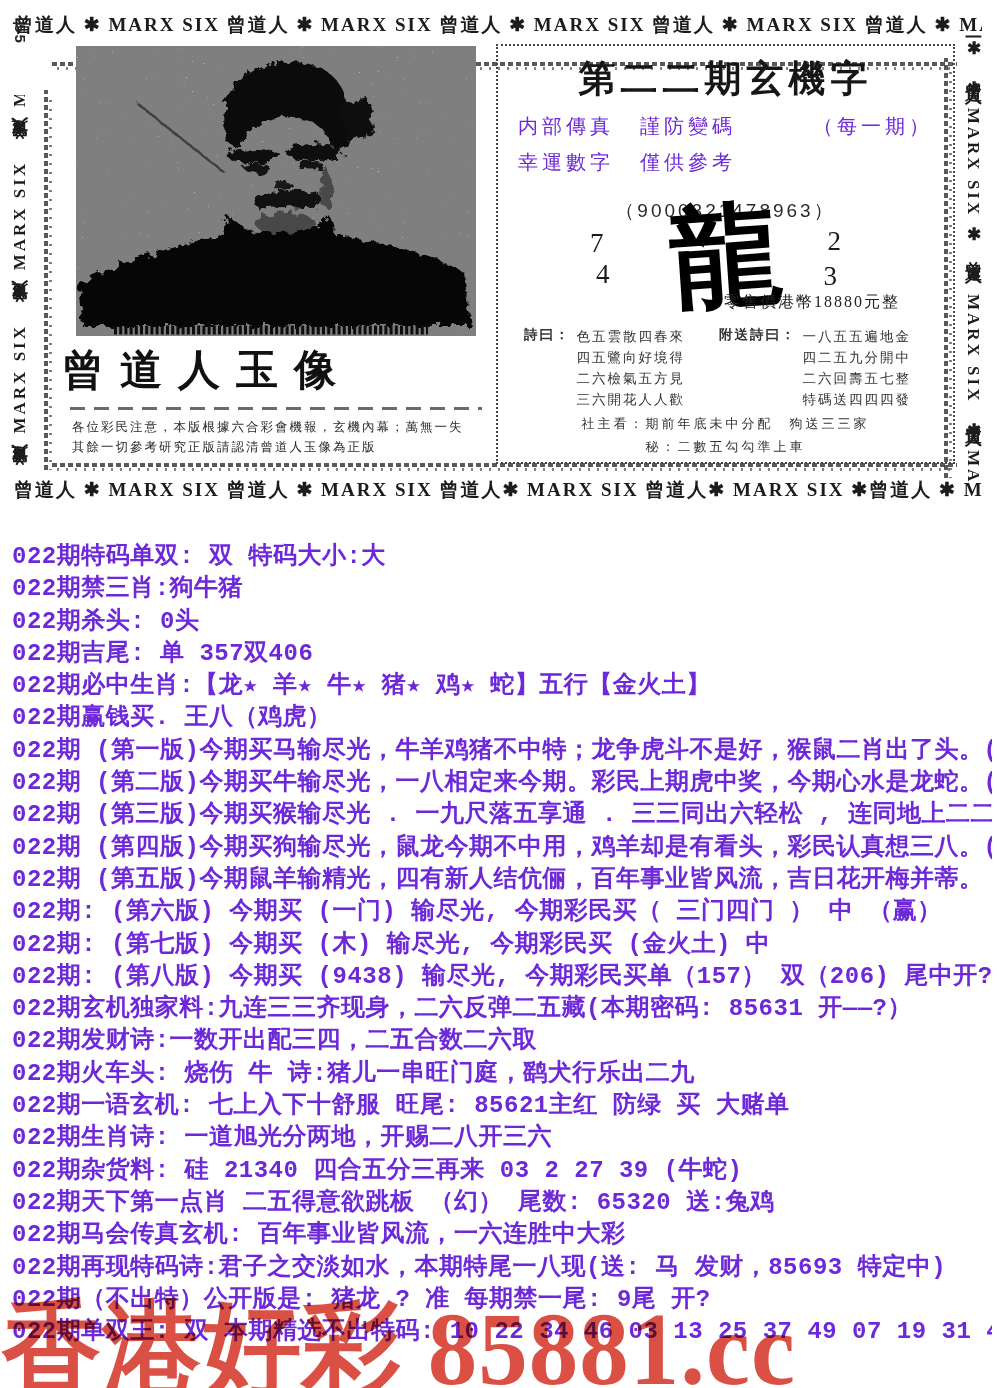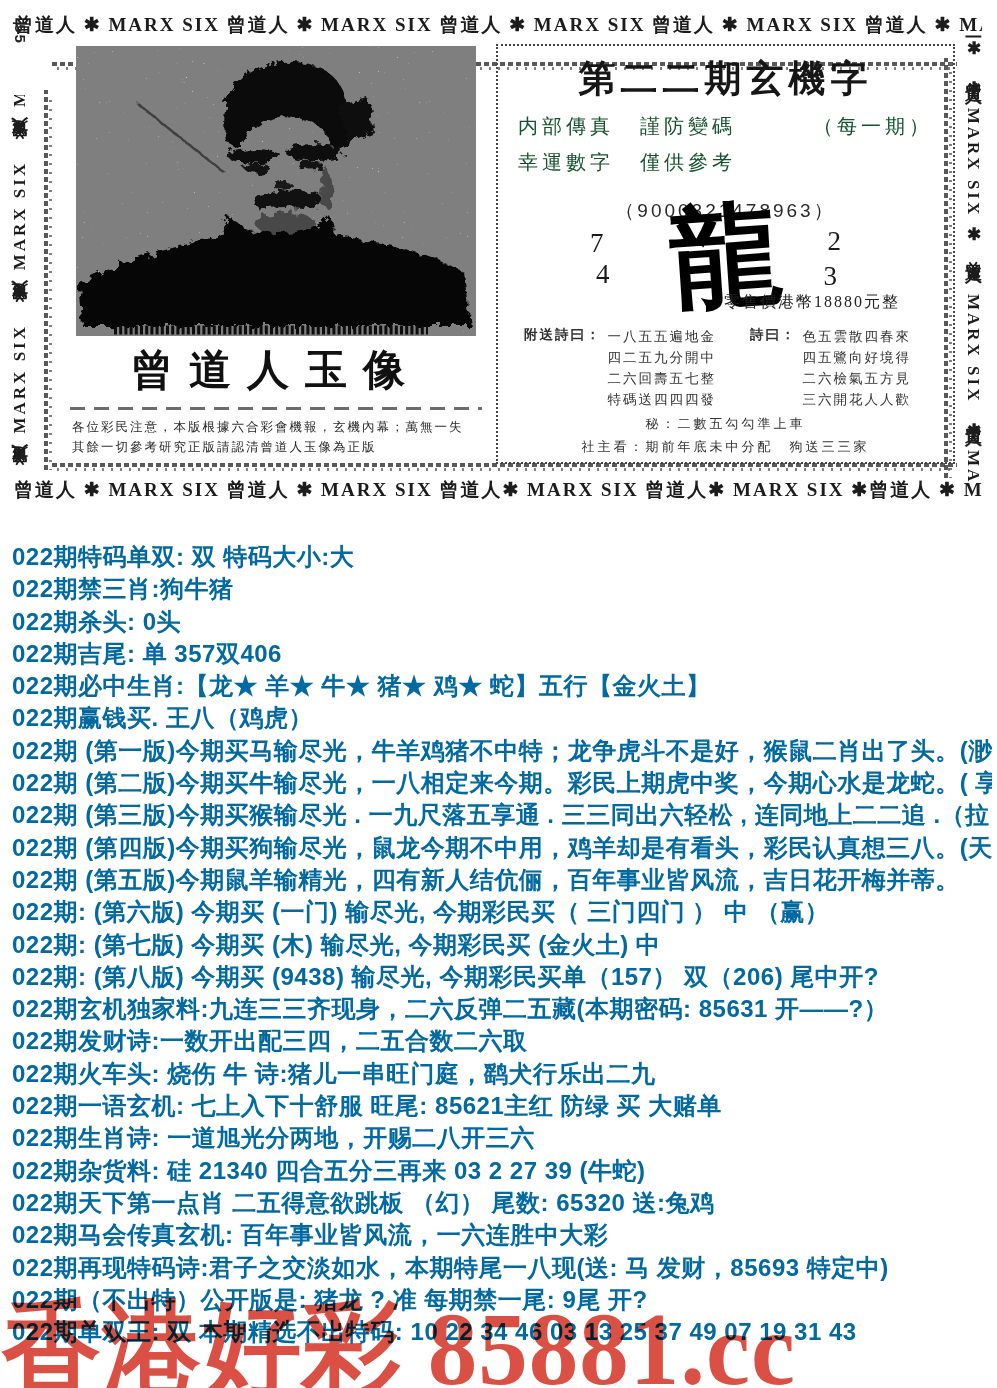--- a/index.html
+++ b/index.html
@@ -28,33 +28,33 @@
          font-weight:700;font-family:"Liberation Serif",serif;color:#1c1c1c;
          font-size:17px;letter-spacing:3px;}
   .vtext.left{left:8px;top:95px;height:385px;transform:rotate(180deg);}
   .vtext.right{left:962px;top:28px;height:455px;}
   .corner{position:absolute;left:10px;top:16px;writing-mode:vertical-rl;font-size:15px;
           font-weight:700;color:#222;letter-spacing:2px;}
 
   
   .photo-wrap{position:absolute;left:62px;top:46px;width:428px;height:414px;}
   .portrait{display:block;margin:0 auto;}
-  .cap-title{margin-top:6px;text-align:center;font-size:42px;font-weight:700;letter-spacing:16px;
+  .cap-title{margin-top:6px;text-align:left;font-size:42px;font-weight:700;letter-spacing:16px;
              font-family:Liberation Sans, sans-serif;color:#111;}
   .cap-dash{margin:9px 8px 7px;height:3px;opacity:.75;
             background:repeating-linear-gradient(90deg,#3a3a3a 0 15px,rgba(0,0,0,0) 15px 24px);}
   .cap-note{font-size:12.5px;color:#2b2b2b;letter-spacing:2px;line-height:20px;padding:0 10px;
             filter:blur(.35px);}
 
   
   .panel{position:absolute;left:496px;top:44px;width:459px;height:420px;border:2px dotted #444;
          box-sizing:border-box;padding:8px 14px 6px;display:flex;flex-direction:column;}
   .p-title{font-size:37px;font-weight:700;text-align:center;letter-spacing:5px;color:#161616;
            font-family:"Liberation Serif",serif;filter:blur(.25px);}
-  .p-info{display:flex;font-size:20px;margin-top:9px;padding:0 6px;letter-spacing:4px;color:#14532d;
+  .p-info{display:flex;font-size:20px;margin-top:9px;padding:0 6px;letter-spacing:4px;color:#6d28d9;
           filter:blur(.45px);font-family:"Liberation Serif",serif;}
   .p-info .seg{margin-right:26px;}
   .p-info .right{margin-left:auto;margin-right:0;}
   .serial{font-size:19px;letter-spacing:3px;margin-top:22px;text-align:center;color:#2a2a2a;
           filter:blur(.4px);}
   .dragon{position:relative;height:142px;margin-top:2px;}
   .dragon .num{position:absolute;font-size:27px;font-family:"Liberation Serif",serif;color:#1a1a1a;}
   .dragon .n-tl{left:78px;top:2px;}
   .dragon .n-tr{right:98px;top:0;}
   .dragon .n-bl{left:84px;bottom:2px;}
@@ -67,22 +67,22 @@
   .poems{display:flex;margin-top:13px;padding-left:12px;gap:34px;font-size:13.5px;color:#333;
          filter:blur(.5px);letter-spacing:2px;font-family:"Liberation Serif",serif;}
   .poem{display:flex;}
   .plabel{margin-right:6px;font-weight:700;}
   .pline{line-height:21px;}
   .pub{text-align:center;font-size:13px;color:#333;filter:blur(.5px);margin-top:5px;
        letter-spacing:3px;font-family:"Liberation Serif",serif;}
 
   
   .tips{position:absolute;left:12px;top:541px;width:980px;}
-  .tip-line{font-size:24px;line-height:32.3px;color:#0369a1;font-weight:600;letter-spacing:.5px;
-            white-space:nowrap;overflow:hidden;font-family:Liberation Sans, sans-serif;}
+  .tip-line{font-size:24px;line-height:32.3px;color:#6d28d9;font-weight:600;letter-spacing:.5px;
+            white-space:nowrap;overflow:hidden;font-family:Liberation Mono, monospace;}
 
   
   .watermark{position:absolute;left:2px;top:1284px;font-size:99px;font-weight:800;
              color:#d6382a;opacity:.88;mix-blend-mode:multiply;letter-spacing:1px;
              white-space:nowrap;font-family:"Liberation Serif",serif;transform:scaleY(1.04);}
 </style>
 </head>
 <body>
 
 <div id="page">
@@ -156,42 +156,42 @@
     <div class="dragon">
       <span class="num n-tl">7</span>
       <span class="num n-tr">2</span>
       <span class="big">龍</span>
       <span class="num n-bl">4</span>
       <span class="num n-br">3</span>
     </div>
     <div class="price">零售價港幣18880元整</div>
     <div class="poems">
       <div class="poem">
+        <span class="plabel">詩曰：</span>
+        <div>
+
+        <div class="pline">色五雲散四春來</div>
+            <div class="pline">四五鷺向好境得</div>
+            <div class="pline">二六檢氣五方見</div>
+            <div class="pline">三六開花人人歡</div>
+          </div>
+      </div>
+      <div class="poem">
         <span class="plabel">附送詩曰：</span>
         <div>
 
         <div class="pline">一八五五遍地金</div>
             <div class="pline">四二五九分開中</div>
             <div class="pline">二六回壽五七整</div>
             <div class="pline">特碼送四四四發</div>
           </div>
       </div>
-      <div class="poem">
-        <span class="plabel">詩曰：</span>
-        <div>
-
-        <div class="pline">色五雲散四春來</div>
-            <div class="pline">四五鷺向好境得</div>
-            <div class="pline">二六檢氣五方見</div>
-            <div class="pline">三六開花人人歡</div>
-          </div>
-      </div>
-    </div>
+    </div>
+    <div class="pub">社主看：期前年底未中分配　狗送三三家</div>
     <div class="pub">秘：二數五勾勾準上車</div>
-    <div class="pub">社主看：期前年底未中分配　狗送三三家</div>
   </div>
 
   <div class="tips">
 
   <div class="tip-line">022期特码单双:  双   特码大小:大</div>
       <div class="tip-line">022期禁三肖:狗牛猪</div>
       <div class="tip-line">022期杀头: 0头</div>
       <div class="tip-line">022期吉尾: 单 357双406</div>
       <div class="tip-line">022期必中生肖:【龙★ 羊★ 牛★ 猪★ 鸡★ 蛇】五行【金火土】</div>
       <div class="tip-line">022期赢钱买. 王八（鸡虎）</div>

